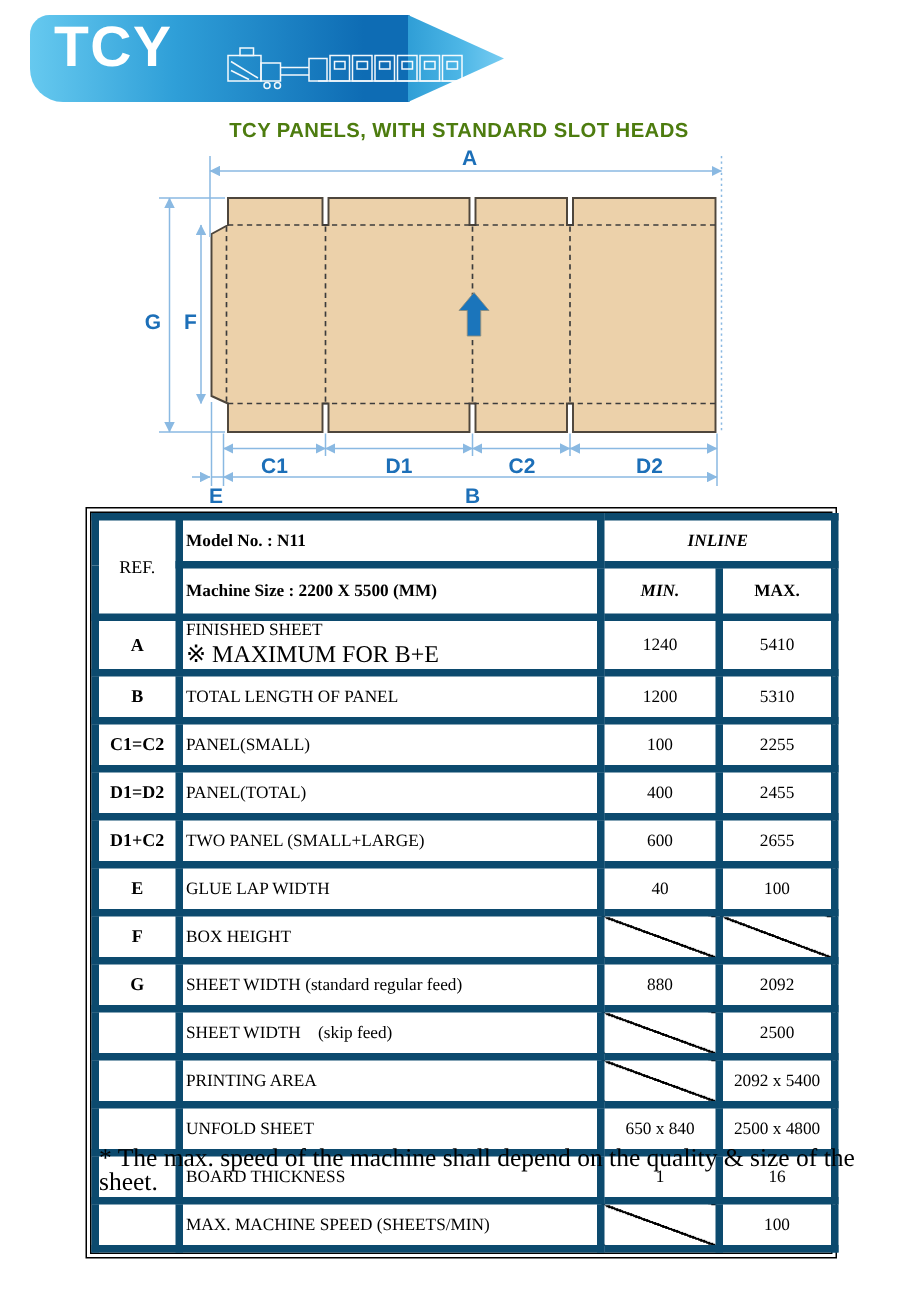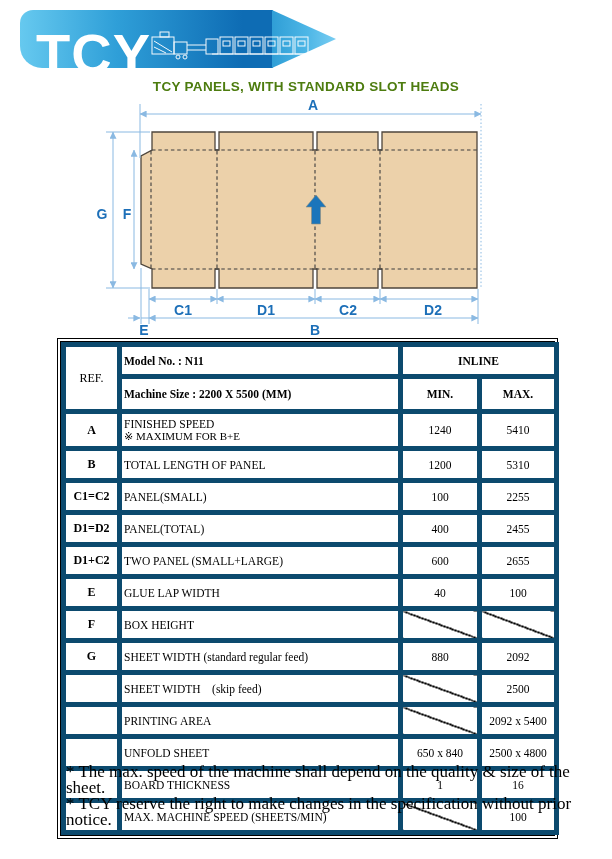--- a/index.html
+++ b/index.html
@@ -12,22 +12,22 @@
     position:absolute;left:20px;top:10px;width:253px;height:58px;
     background:linear-gradient(90deg,#66c9ef 0%,#2f9fd8 38%,#0e6cb4 88%);
     border-radius:13px 0 0 22px;
   }
   .banner-tip{
     position:absolute;left:272px;top:10px;width:64px;height:58px;
     background:linear-gradient(90deg,#2f9ed6 0%,#4db6e6 55%,#79cdf2 100%);
     clip-path:polygon(0 0,100% 50%,0 100%);
   }
   .wordmark{
-    position:absolute;left:36px;top:26px;height:54px;line-height:56px;
-    color:#fff;font-size:56px;font-weight:bold;letter-spacing:1px;
+    position:absolute;left:36px;top:4px;height:54px;line-height:56px;
+    color:#fff;font-size:38px;font-weight:bold;letter-spacing:1px;
     font-family:"Liberation Sans",sans-serif;
   }
   .machine{position:absolute;left:150px;top:30px;width:172px;height:32px;}
   
   .page-title{
     position:absolute;left:0;top:79px;width:612px;text-align:center;
     color:#4d7c0f;font-size:13.5px;font-weight:bold;letter-spacing:.3px;
   }
   
   .diagram{position:absolute;left:0;top:95px;width:612px;height:250px;}
@@ -39,29 +39,29 @@
   table.spec{
     width:100%;border-collapse:collapse;table-layout:fixed;
     font-family:"Liberation Serif","DejaVu Serif",serif;font-size:11.5px;color:#000;
   }
   table.spec td{border:5px solid #0c4a6e;height:27px;padding:0 2px;vertical-align:middle;}
   td.ref{text-align:center;font-weight:bold;font-size:12px;}
   td.refhdr{text-align:center;font-weight:normal;font-size:12px;border-radius:25px;}
   td.desc{padding-left:5px;white-space:pre-wrap;}
   td.val{text-align:center;}
   td.bold{font-weight:bold;}
-  .ital{margin-top:22px;}
+  .ital{font-style:italic;margin-top:22px;}
   td.slash{
     background-image:linear-gradient(to right top,
       transparent calc(50% - .8px),#000 calc(50% - .8px),
       #000 calc(50% + .8px),transparent calc(50% + .8px));
   }
   tr.hr2 td{height:30px;}
   tr.rowA td{height:32px;}
-  .desc2{font-size:11px;font-family:"Liberation Serif","DejaVu Sans",serif;}
+  .desc2{font-size:16px;font-family:"Liberation Serif","DejaVu Sans",serif;}
   
   .notes{
     position:absolute;left:66px;top:764px;width:520px;
     font-family:"Liberation Serif","DejaVu Serif",serif;font-size:17px;
     line-height:16px;color:#000;
   }
 </style>
 </head>
 <body>
 
@@ -168,21 +168,21 @@
     <td class="desc bold">Model No. : N11</td>
     <td class="val bold ital" colspan="2">INLINE</td>
   </tr>
   <tr class="hr2">
     <td class="desc bold">Machine Size : 2200 X 5500 (MM)</td>
     <td class="val bold ital">MIN.</td>
     <td class="val bold">MAX.</td>
   </tr>
   <tr class="rowA">
     <td class="ref">A</td>
-    <td class="desc"><div>FINISHED SPEED</div><div class="desc2">※ MAXIMUM FOR B+E</div></td>
+    <td class="desc"><div>FINISHED SHEET</div><div class="desc2">※ MAXIMUM FOR B+E</div></td>
     <td class="val">1240</td>
     <td class="val">5410</td>
   </tr>
   <tr>
     <td class="ref">B</td>
     <td class="desc">TOTAL LENGTH OF PANEL</td>
     <td class="val">1200</td>
     <td class="val">5310</td>
   </tr>
   <tr>
@@ -250,14 +250,13 @@
     <td class="desc">MAX. MACHINE SPEED (SHEETS/MIN)</td>
     <td class="val slash"></td>
     <td class="val">100</td>
   </tr>
 </tbody>
     </table>
 </div>
 
 <div class="notes">
   <div>* The max. speed of the machine shall depend on the quality &amp; size of the sheet.</div>
-  <div>* TCY reserve the right to make changes in the specification without prior notice.</div>
 </div>
 
 </body></html>

